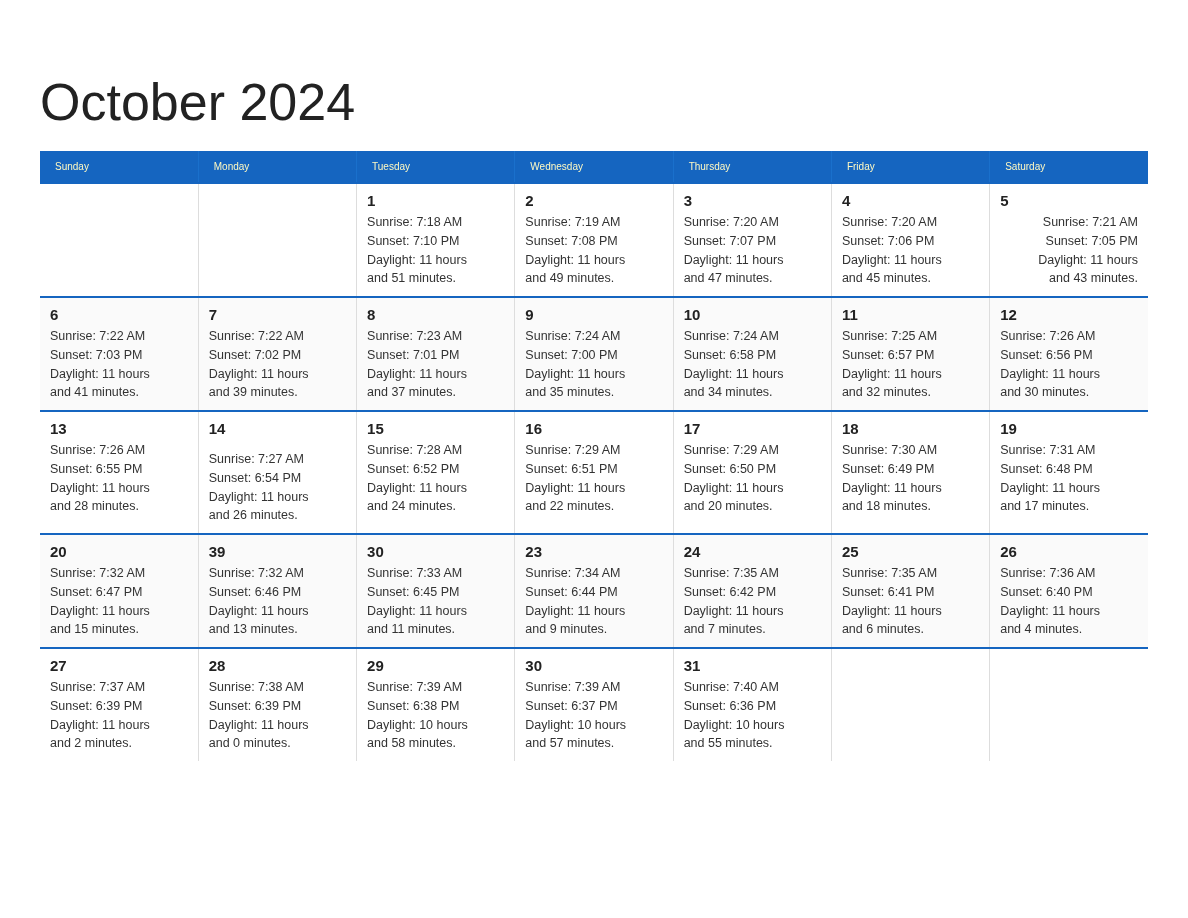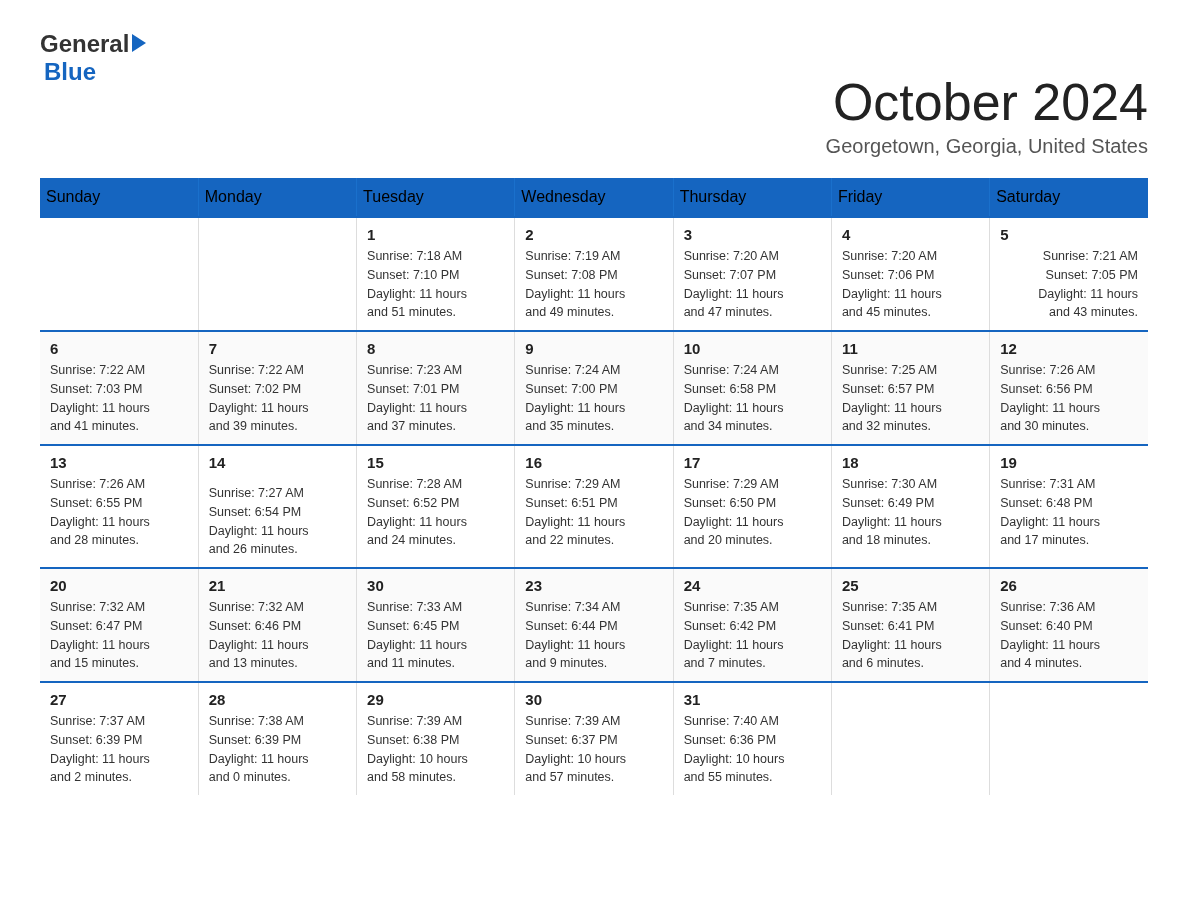--- a/index.html
+++ b/index.html
@@ -31,24 +31,24 @@
       color: #555;
       margin-top: 4px;
     }
     table {
       width: 100%;
       border-collapse: collapse;
       font-size: 13px;
     }
     thead tr th {
       background-color: #1565c0;
-      color: #000000;
-      padding: 10px 6px;
+      color: #fef9c3;
+      padding: 10px 15px;
       text-align: left;
-      font-size: 16px;
+      font-size: 10px;
       font-weight: 500;
       border-right: 1px solid #1a70cc;
     }
     thead tr th:last-child {
       border-right: none;
     }
     tbody tr {
       border-top: 2px solid #1565c0;
     }
     tbody tr td {
@@ -104,32 +104,22 @@
       border-bottom: 9px solid transparent;
       border-left: 14px solid #1565c0;
       margin-left: 3px;
       margin-bottom: 2px;
     }
   </style>
 </head>
 <body>
 
 <div class="header">
-  <div class="logo-wrapper">
-    <div class="logo-line1">
-      <span style="font-size:24px;font-weight:bold;color:#333;">General</span>
-      <span class="triangle-right"></span>
-    </div>
-    <div class="logo-line2">
-      <span style="font-size:24px;font-weight:bold;color:#1565c0;">Blue</span>
-    </div>
-  </div>
   <div class="title-section">
     <div class="month-title">October 2024</div>
-    <div class="location">Georgetown, Georgia, United States</div>
   </div>
 </div>
 
 <table>
   <thead>
     <tr>
     <th>Sunday</th>
         <th>Monday</th>
         <th>Tuesday</th>
         <th>Wednesday</th>
@@ -282,21 +272,21 @@
       </tr>
       <tr>
         <td>
           <span class="day-number">20</span>
           <div class="day-info" style="white-space: pre-line;">Sunrise: 7:32 AM
 Sunset: 6:47 PM
 Daylight: 11 hours
 and 15 minutes.</div>
         </td>
         <td>
-          <span class="day-number">21</span>
+          <span class="day-number">39</span>
           <div class="day-info" style="white-space: pre-line;">Sunrise: 7:32 AM
 Sunset: 6:46 PM
 Daylight: 11 hours
 and 13 minutes.</div>
         </td>
         <td>
           <span class="day-number">30</span>
           <div class="day-info" style="white-space: pre-line;">Sunrise: 7:33 AM
 Sunset: 6:45 PM
 Daylight: 11 hours

